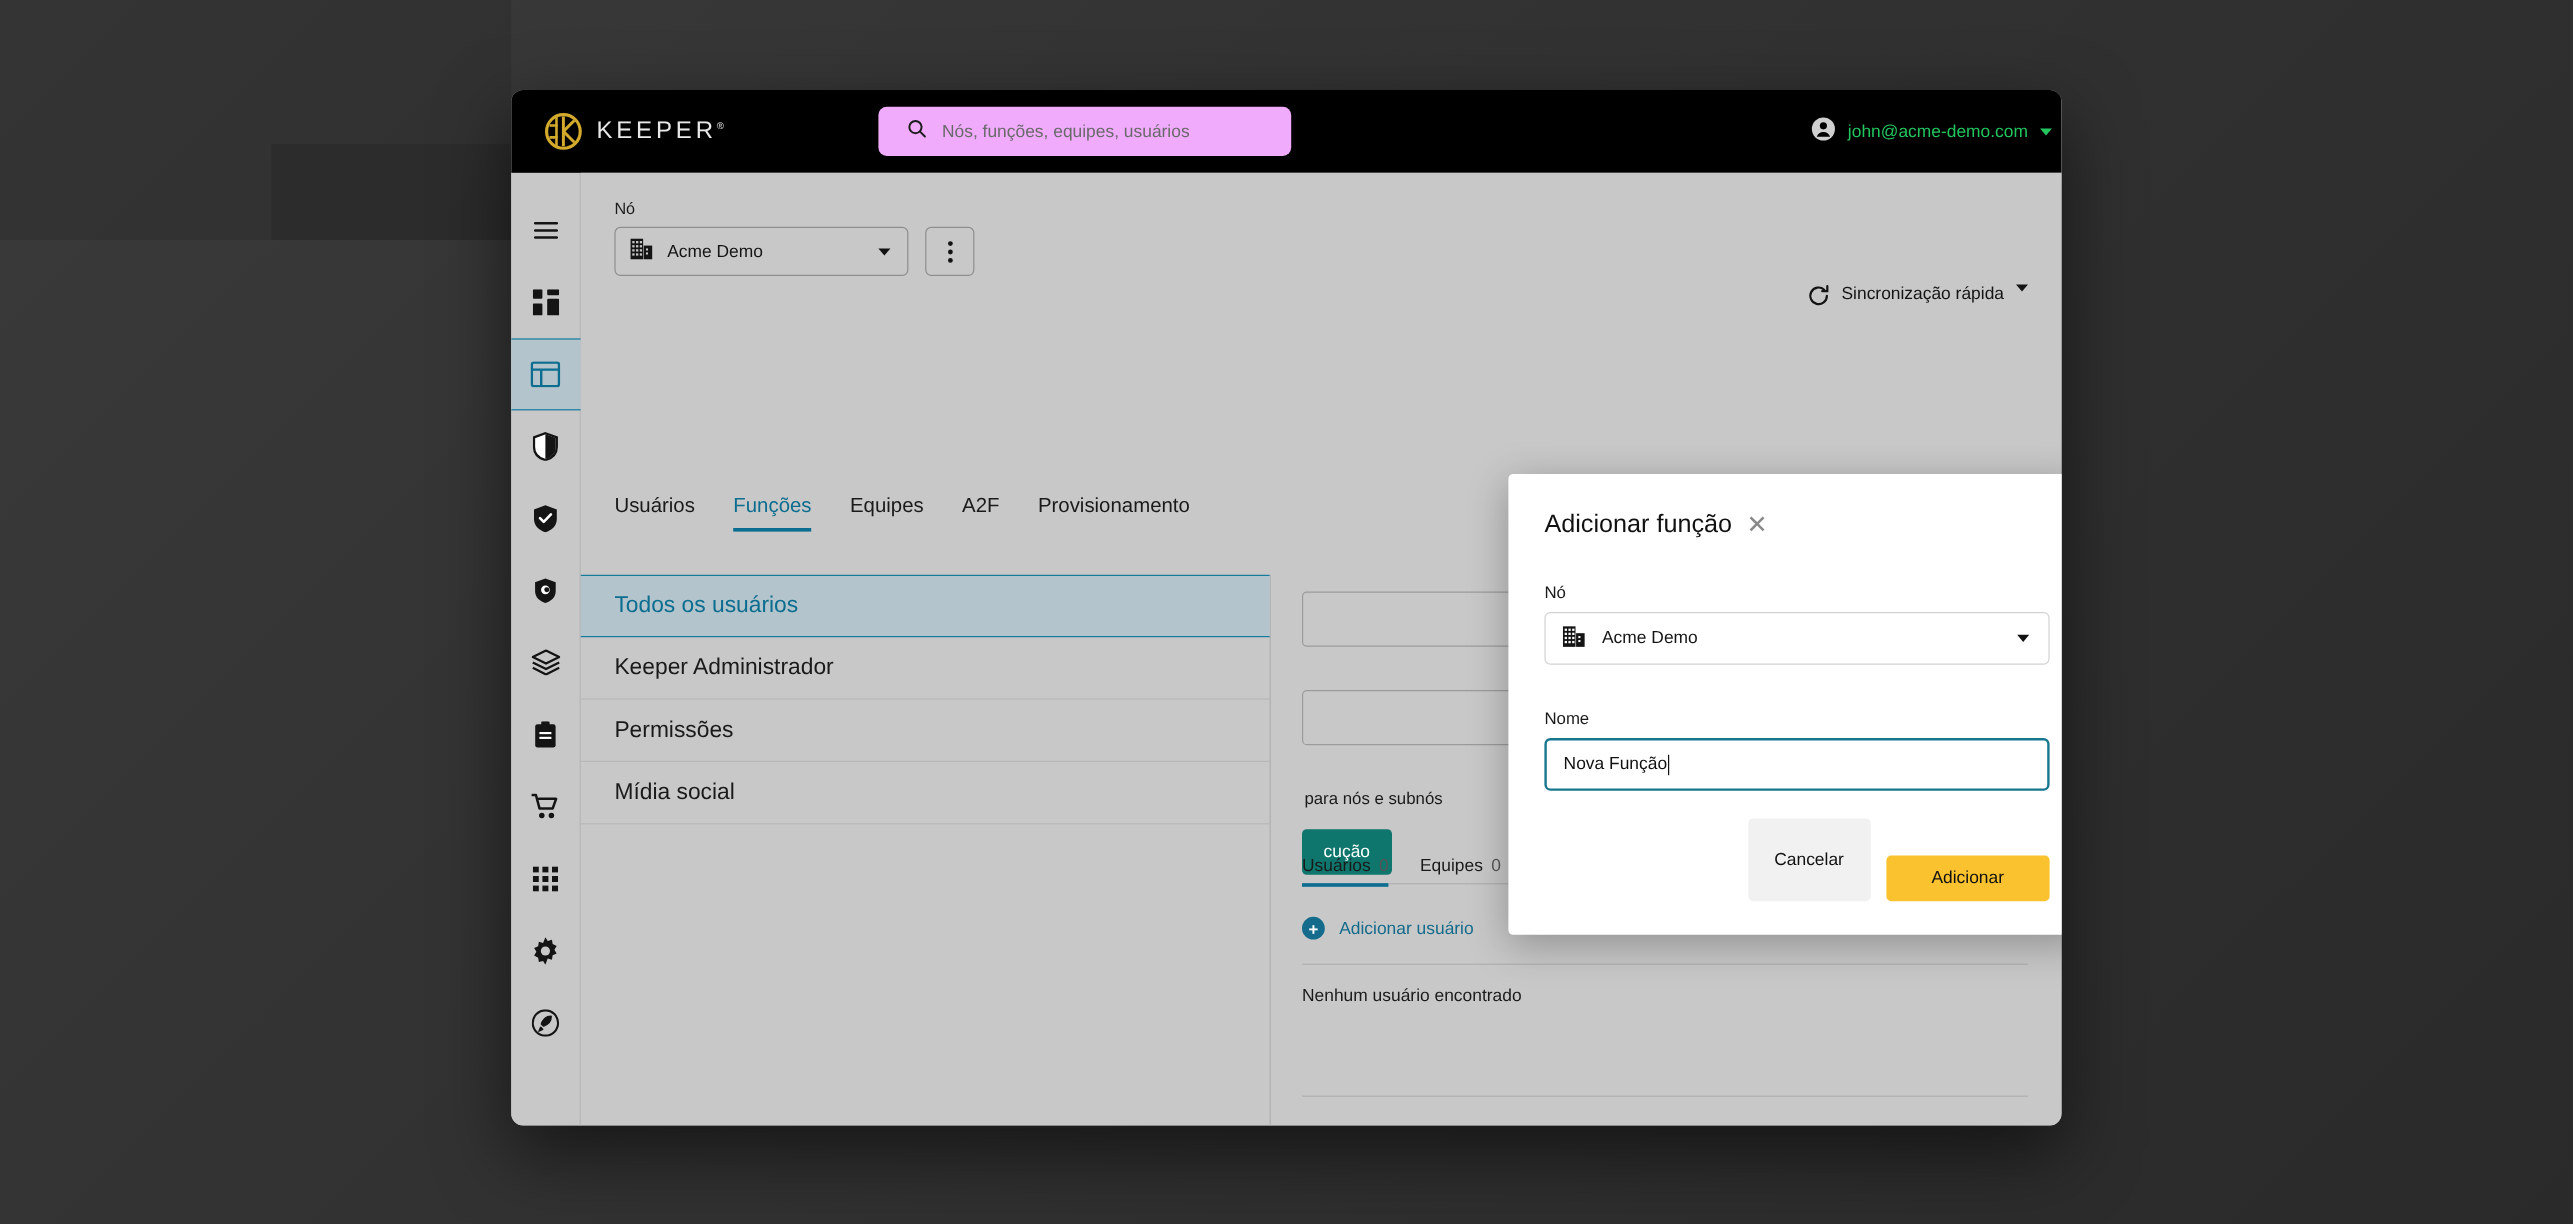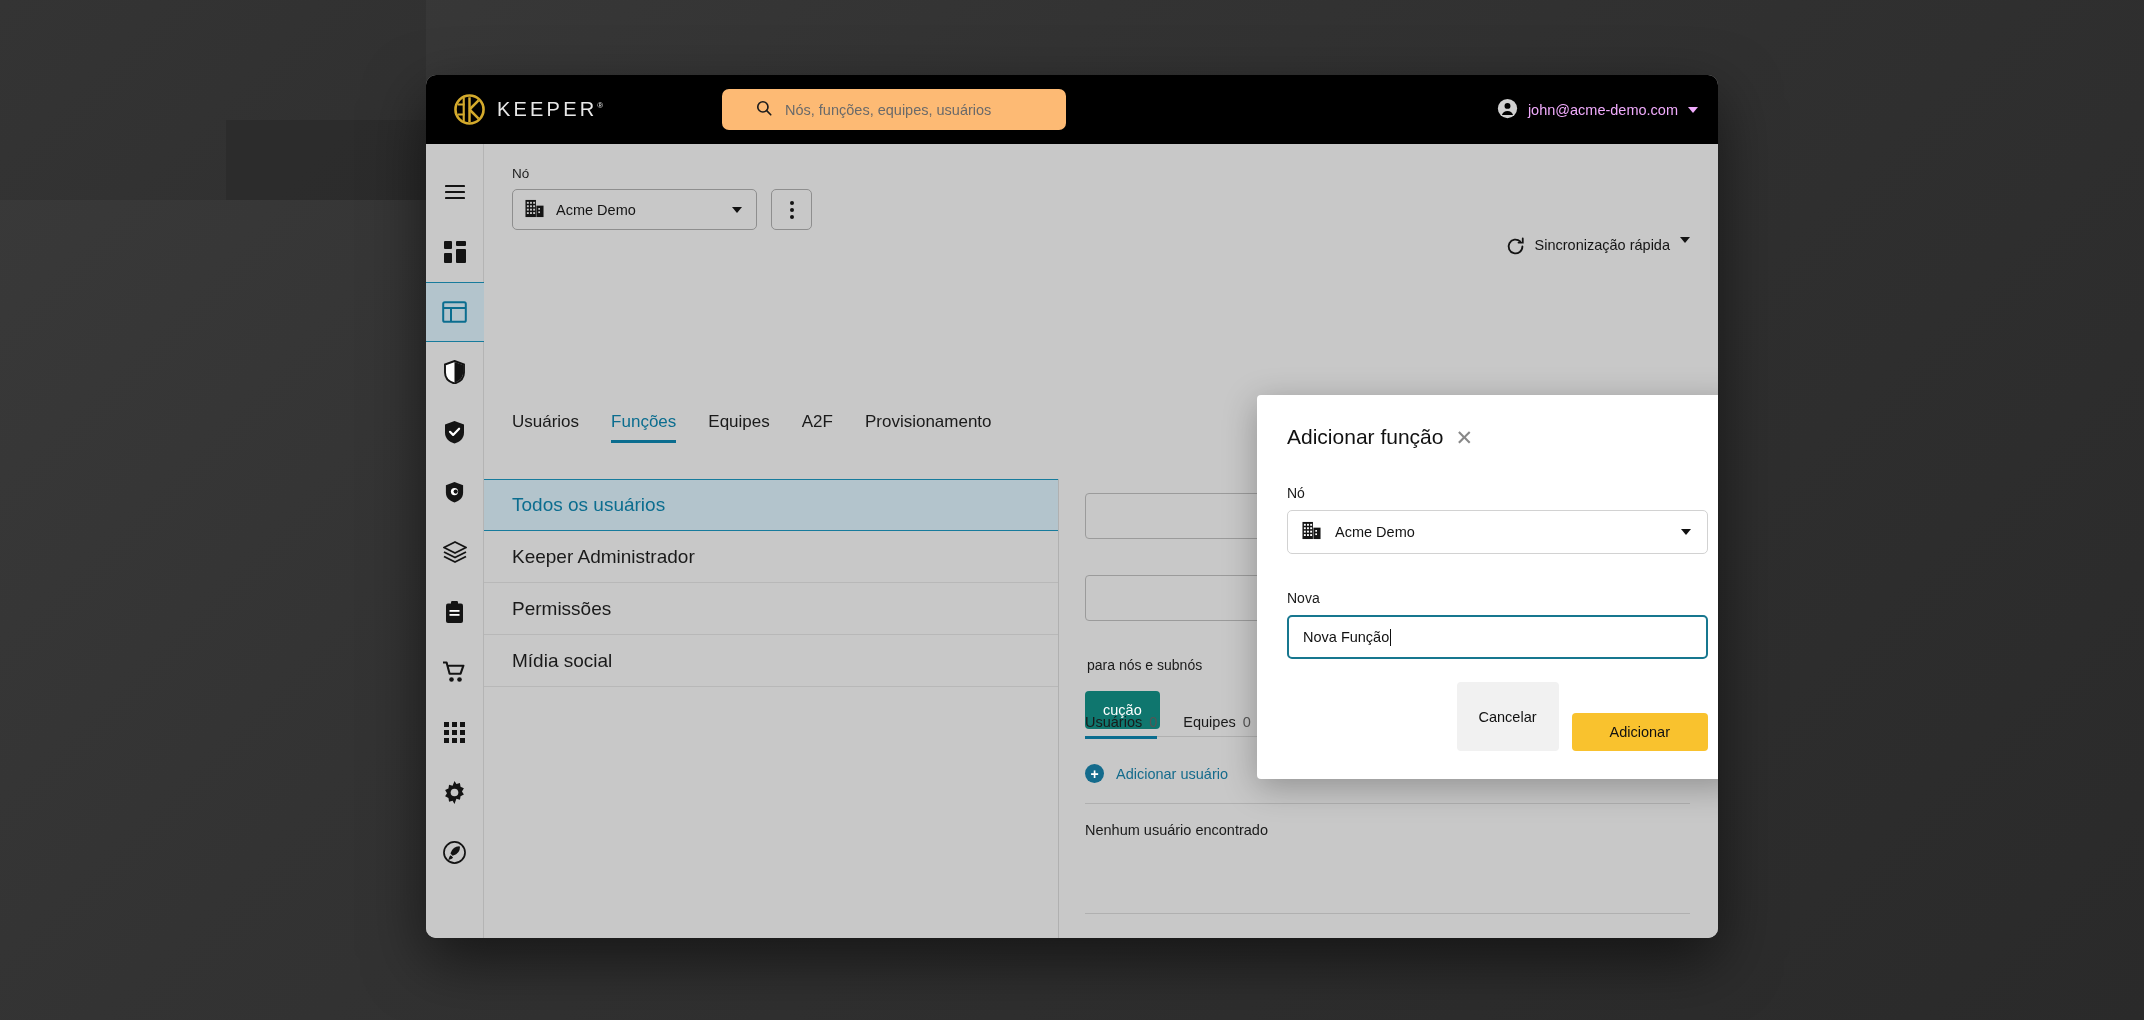--- a/index.html
+++ b/index.html
@@ -37,31 +37,31 @@
   }
   .logo-wrap { display:flex; align-items:center; margin-left: 27px; gap: 11px; }
   .logo-mark { width: 33px; height: 33px; display:block; }
   .logo-text {
     color: #e8e8e8; font-size: 20px; letter-spacing: 3.2px;
     font-weight: 400; position: relative;
   }
   .logo-text sup { font-size: 8px; vertical-align: super; }
 
   #global-search {
-    position: absolute; left: 296px; top: 14px;
+    position: absolute; left: 306px; top: 14px;
     width: 344px; height: 41px;
-    background: #fdba74; border-radius: 7px;
-    display: flex; align-items: center; gap: 12px; padding: 0 33px;
+    background: #f0abfc; border-radius: 7px;
+    display: flex; align-items: center; gap: 12px; padding: 0 23px;
   }
   #global-search .ph { color: #6a6a6a; font-size: 14.5px; }
 
   #account {
-    position: absolute; right: 20px; top: 0; height: 69px;
+    position: absolute; right: 8px; top: 0; height: 69px;
     display: flex; align-items: center; gap: 10px;
-    color: #f0abfc; font-size: 14.5px;
+    color: #22c55e; font-size: 14.5px;
   }
   .caret-down {
     width:0;height:0;border-left:5.5px solid transparent;
     border-right:5.5px solid transparent;border-top:6.5px solid currentColor;
   }
 
   
   #body-split { display: flex; height: 794px; }
 
   
@@ -507,21 +507,21 @@
                   <rect x="8.6" y="13.8" width="2" height="2"></rect>
                 <rect x="14" y="9.5" width="1.8" height="1.8"></rect>
                   <rect x="14" y="13" width="1.8" height="1.8"></rect>
               </g>
             </svg>
           </span>
           <span>Acme Demo</span>
           <span class="caret-down"></span>
         </div>
 
-        <div class="m-label">Nova</div>
+        <div class="m-label">Nome</div>
         <div id="modal-name-input">
           <span>Nova Função</span>
             <span class="caret-bar"></span>
         </div>
 
         <div id="modal-actions">
           <button id="cancel-btn">Cancelar</button>
           <button id="confirm-btn">Adicionar</button>
         </div>
       </div>

